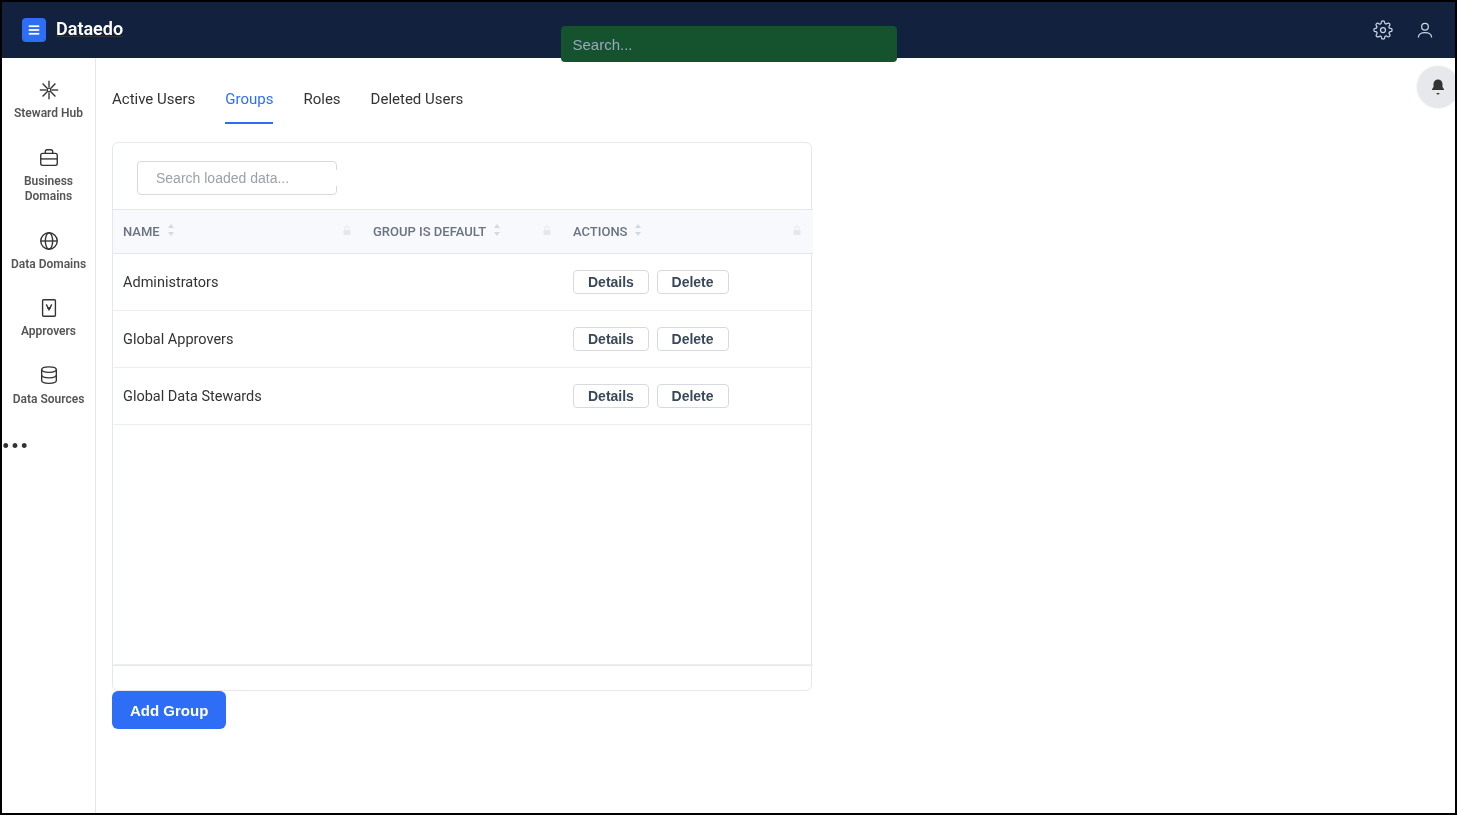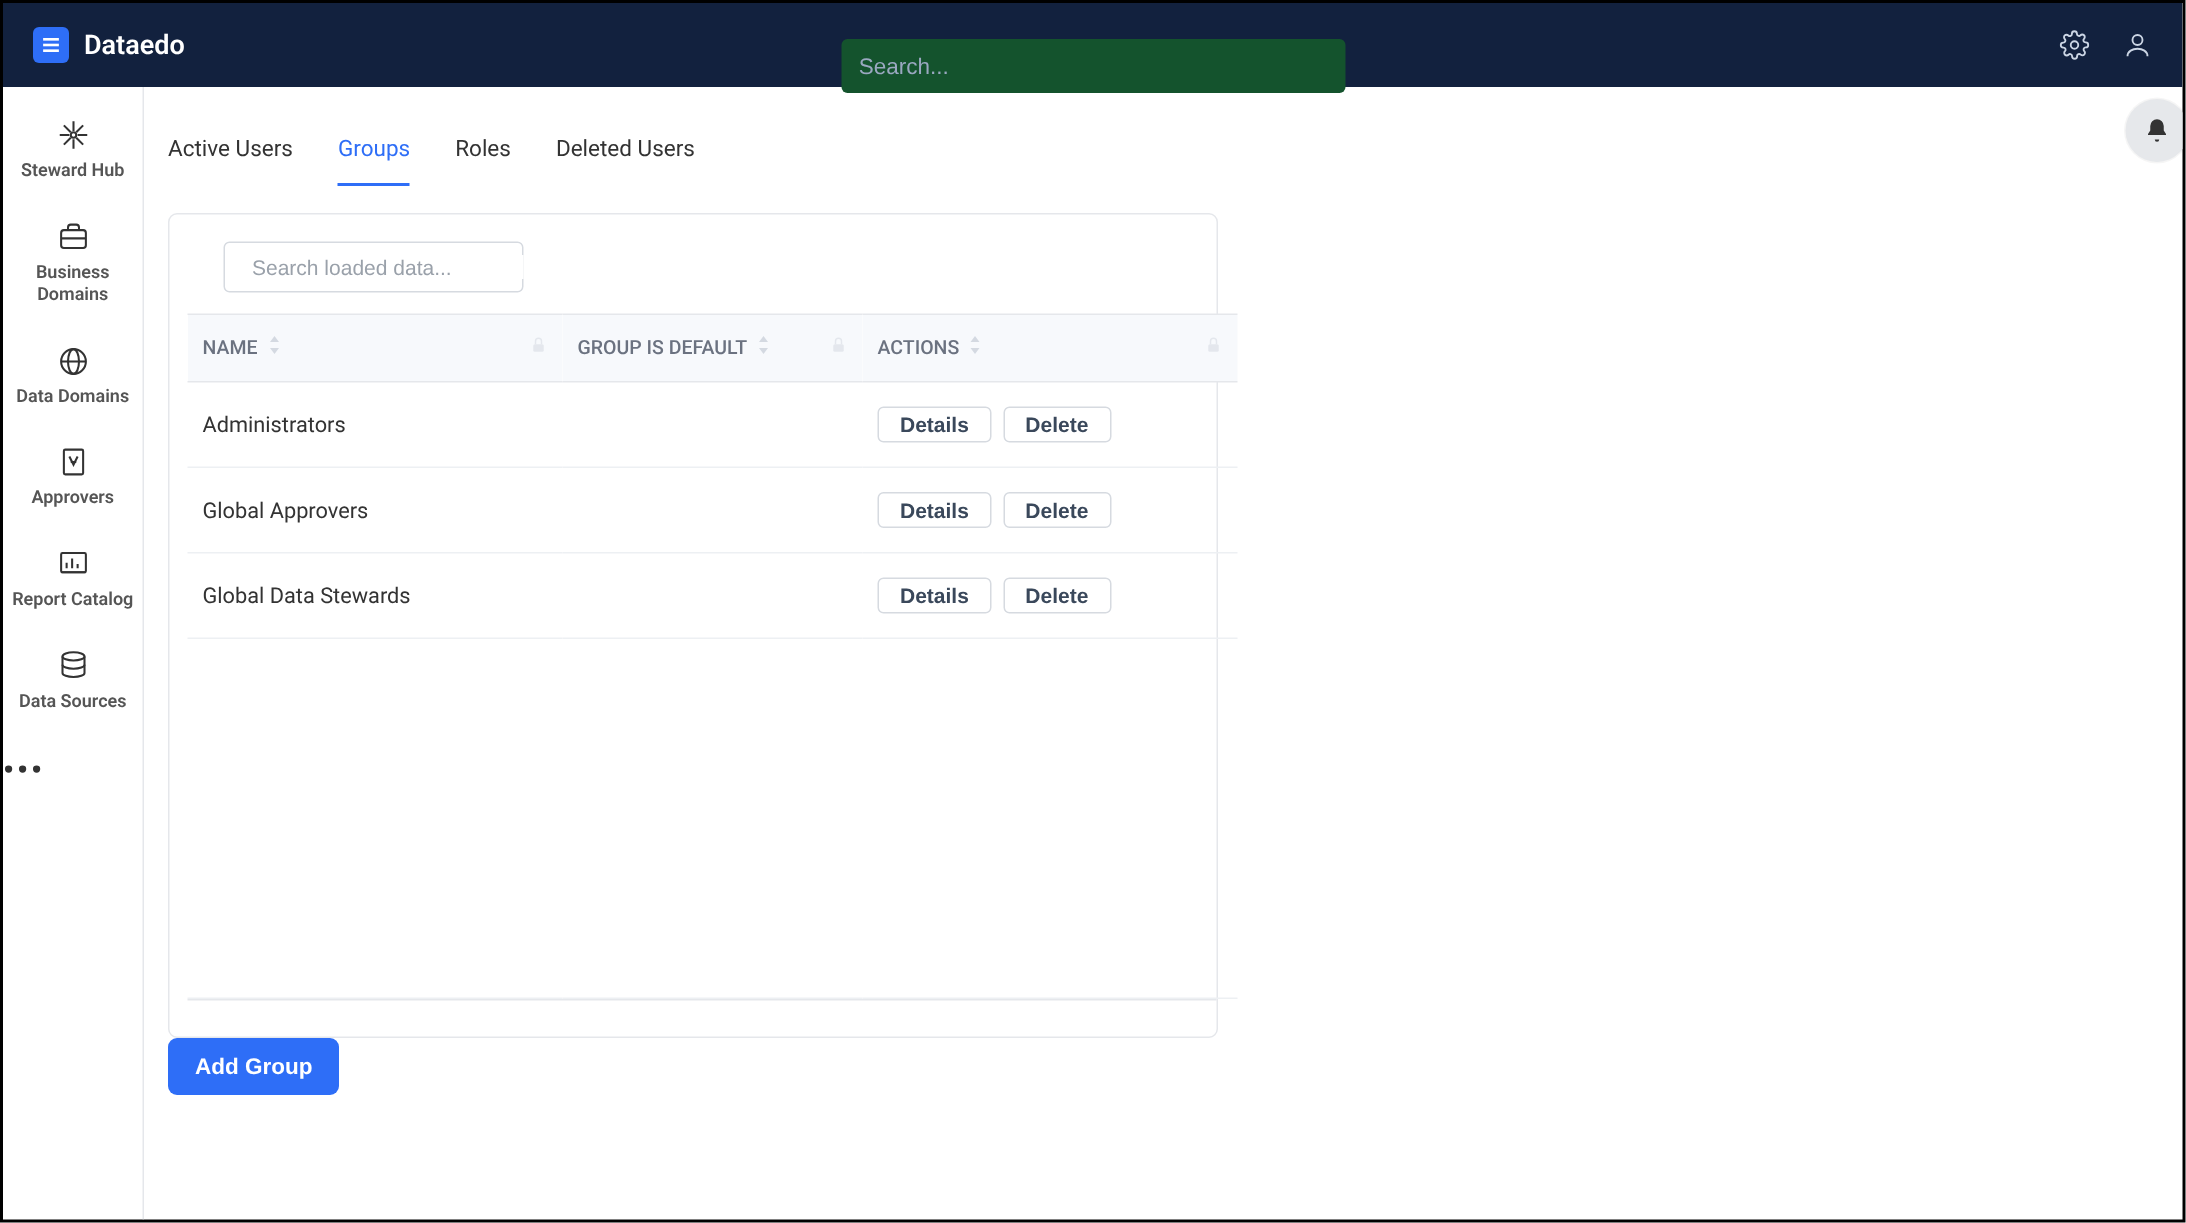--- a/index.html
+++ b/index.html
@@ -23,22 +23,23 @@
   .header {
     height: 56px;
     background: #12213e;
     display: flex;
     align-items: center;
     padding: 0 20px;
     position: relative;
   }
   .logo {
     display: flex;
-    align-items: center;
+    align-items: flex-start;
     gap: 10px;
+    text-decoration: underline;
   }
   .logo-icon {
     width: 24px;
     height: 24px;
     background: #2e6ef7;
     border-radius: 4px;
     display: flex;
     align-items: center;
     justify-content: center;
     color: #fff;
@@ -163,21 +164,20 @@
 
   
   .panel-wrap {
     padding: 18px 16px;
   }
   .panel {
     width: 700px;
     border: 1px solid #e5e7eb;
     border-radius: 6px;
     background: #fff;
-    padding-left: 12px;
   }
   .panel-top {
     padding: 18px 24px 14px 24px;
   }
   .panel-search {
     width: 200px;
     height: 34px;
     border: 1px solid #d6dae0;
     border-radius: 4px;
     display: flex;
@@ -360,32 +360,20 @@
     </div>
     <div class="side-item">
       <div class="side-icon">
         <svg width="22" height="22" viewBox="0 0 24 24">
             <rect x="5" y="3" width="14" height="18" rx="1"></rect>
             <path d="M9 8l3 6 3-6"></path>
             <line x1="10" y1="12" x2="14" y2="12"></line>
           </svg>
       </div>
       <span class="side-label">Approvers</span>
-    </div>
-    <div class="side-item">
-      <div class="side-icon">
-        <svg width="22" height="22" viewBox="0 0 24 24">
-            <rect x="3" y="4" width="18" height="14" rx="1"></rect>
-            <line x1="7" y1="15" x2="7" y2="11"></line>
-            <line x1="11" y1="15" x2="11" y2="8"></line>
-            <line x1="15" y1="15" x2="15" y2="12"></line>
-            <line x1="3" y1="18" x2="21" y2="18"></line>
-          </svg>
-      </div>
-      <span class="side-label">Report Catalog</span>
     </div>
     <div class="side-item">
       <div class="side-icon">
         <svg width="22" height="22" viewBox="0 0 24 24">
             <ellipse cx="12" cy="5" rx="8" ry="3"></ellipse>
             <path d="M4 5v6c0 1.7 3.6 3 8 3s8-1.3 8-3V5"></path>
             <path d="M4 11v6c0 1.7 3.6 3 8 3s8-1.3 8-3v-6"></path>
           </svg>
       </div>
       <span class="side-label">Data Sources</span>

